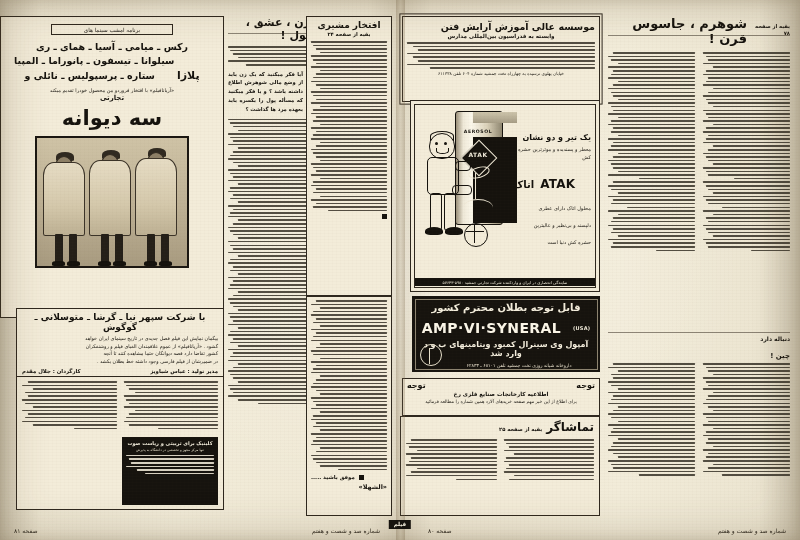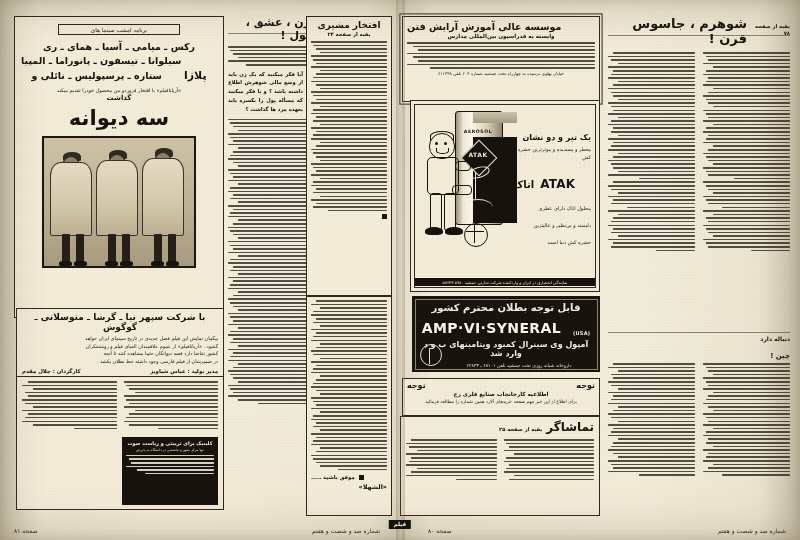--- a/index.html
+++ b/index.html
@@ -77,21 +77,21 @@
   .kid-part{position:absolute;border:1.2px solid #15120d;background:transparent;}
 </style>
 </head>
 <body>
 
 <div class="scan">
 
   <div class="page right">
 
     <div class="col dbl" style="right:200px;top:16px;width:188px;height:78px;padding:3px 4px;background:#f3ecd9;">
-      <div class="hd ink" style="font-size:9.5px;text-align:left;margin-top:1px;">موسسه عالی آموزش آرایش فتن</div>
+      <div class="hd ink" style="font-size:9.5px;text-align:right;margin-top:1px;">موسسه عالی آموزش آرایش فتن</div>
       <div class="hd ink" style="font-size:5.6px;text-align:center;margin-top:1px;">وابسته به فدراسیون بین‌المللی مدارس</div>
       <div class="lines" style="margin-top:3px;">
         <div class="ln s1"></div>
           <div class="ln s4"></div>
           <div class="ln s2"></div>
         <div class="ln s1"></div>
           <div class="ln s4"></div>
           <div class="ln s2"></div>
         <div class="ln s1"></div>
           <div class="ln s3"></div>
@@ -145,21 +145,21 @@
           <div style="position:absolute;left:47px;top:124px;width:18px;height:1.4px;background:#15120d;"></div>
         </div>
 
         <div style="position:absolute;left:0;right:0;bottom:1px;background:#15120d;color:#f2ecdb;font-size:4px;text-align:center;padding:1.5px 2px;">نمایندگی انحصاری در ایران و واردکننده شرکت تجارتی جمشید ۵۹۸۰-۵۷۶۴۳</div>
       </div>
     </div>
 
     <div class="col blackbox" style="right:200px;top:296px;width:188px;height:76px;">
       <div style="position:absolute;inset:2.5px;border:1px solid #8d8470;"></div>
       <div class="hd" style="position:absolute;right:8px;top:6px;left:8px;text-align:center;font-size:10px;color:#f4eedd;">قابل توجه بطلان محترم کشور</div>
-      <div style="position:absolute;left:8px;right:8px;top:24px;display:flex;align-items:flex-end;justify-content:center;gap:12px;">
+      <div style="position:absolute;left:8px;right:8px;top:24px;display:flex;align-items:center;justify-content:center;gap:12px;">
         <div class="hd" style="font-size:5px;color:#f4eedd;">(USA)</div>
         <div class="hd" style="font-size:14px;color:#fbf6e8;letter-spacing:.4px;">AMP·VI·SYNERAL</div>
       </div>
       <div style="position:absolute;left:8px;right:8px;top:44px;text-align:center;font-size:8px;color:#f4eedd;font-weight:bold;">آمپول وی سینرال کمبود ویتامینهای ب و د وارد شد</div>
       <div style="position:absolute;left:34px;right:8px;bottom:4px;text-align:center;font-size:4.6px;color:#e8e0cc;">داروخانه شبانه روزی تخت جمشید تلفن ۶۸۱۰۱ ـ ۶۲۸۳۳</div>
       <div style="position:absolute;left:8px;bottom:6px;width:20px;height:20px;border:1px solid #e6dfca;border-radius:50%;"></div>
       <div style="position:absolute;left:17px;bottom:8px;width:1.4px;height:16px;background:#e6dfca;"></div>
     </div>
 
     <div class="col boxed" style="right:200px;top:378px;width:188px;height:32px;background:#f3ecd9;padding:2px 4px;">
@@ -409,33 +409,33 @@
         </div>
       </div>
     </div>
 
     <div class="footer" style="right:14px;">شماره صد و شصت و هفتم</div>
     <div class="footer" style="left:28px;">صفحه ۸۰</div>
   </div>
 
   <div class="page left">
 
-    <div class="col boxed" style="right:176px;top:16px;width:196px;height:290px;background:#f3ecd9;padding:5px 6px;">
+    <div class="col boxed" style="right:176px;top:16px;width:196px;height:290px;background:#f3ecd9;padding:5px 13px;">
 
       <div class="boxed" style="margin:2px auto 0;width:120px;text-align:center;font-size:5.6px;padding:1.5px 0;color:#1d1a14;">برنامه امشب سینما های</div>
 
       <div class="hd ink" style="font-size:9.5px;text-align:center;margin-top:6px;">رکس ـ میامی ـ آسیا ـ همای ـ ری</div>
       <div class="hd ink" style="font-size:9.5px;text-align:left;margin-top:3px;">سیلوانا ـ تیسفون ـ پانوراما ـ المپیا</div>
       <div style="display:flex;justify-content:center;gap:22px;align-items:baseline;margin-top:3px;">
         <div class="hd ink" style="font-size:11px;">پلازا</div>
         <div class="hd ink" style="font-size:9.5px;">ستاره ـ پرسپولیس ـ نائلی و</div>
       </div>
 
       <div class="ink" style="font-size:5px;text-align:center;margin-top:5px;">«آریانافیلم» با افتخار فروردو من محصول خودرا تقدیم میکند</div>
-      <div class="hd ink" style="font-size:7px;text-align:center;margin-top:1px;">گذاشت</div>
+      <div class="hd ink" style="font-size:7px;text-align:center;margin-top:1px;">تجارتی</div>
 
       <div class="hd ink" style="font-size:21px;text-align:center;margin-top:4px;letter-spacing:.5px;">سه دیوانه</div>
 
       <div class="photo" style="margin:6px auto 0;width:150px;height:128px;">
 
         <div class="fig" style="right:8px;width:44px;height:124px;">
           <div class="hair" style="right:13px;top:6px;width:18px;height:9px;"></div>
           <div class="head" style="right:14px;top:10px;width:16px;height:19px;"></div>
           <div class="coat" style="right:2px;bottom:30px;width:40px;height:76px;"></div>
           <div class="leg" style="right:10px;width:8px;height:32px;"></div>

